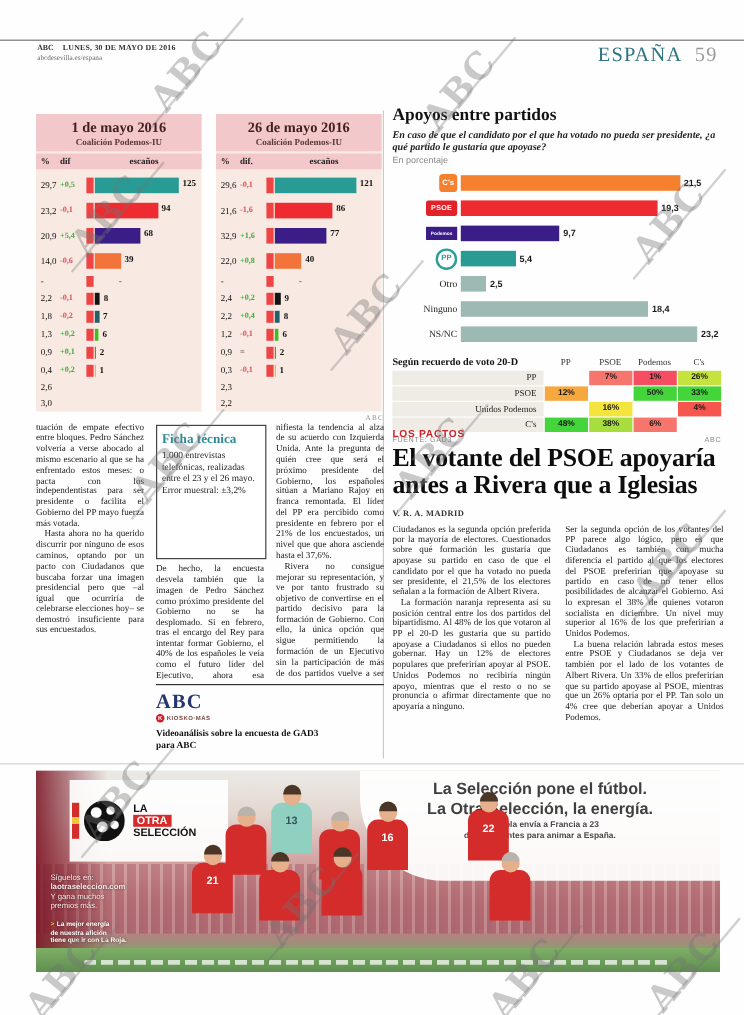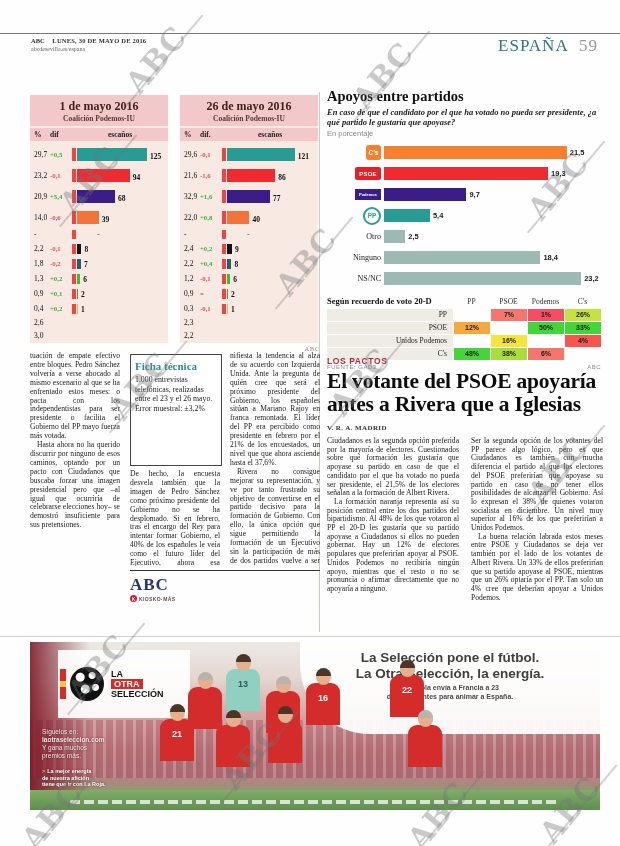--- a/index.html
+++ b/index.html
@@ -25,21 +25,21 @@
   .psub{font-size:7.5px;font-weight:bold;color:#5a3a36;}
   .phead{display:flex;background:#f3c8ca;margin-top:2px;font-size:7.5px;font-weight:bold;color:#222;
          padding:2px 0 2px 4px;}
   .phead .h-pct{width:16px;} .phead .h-dif{width:22px;} .phead .h-esc{flex:1;text-align:center;}
   .rows{padding:3px 2px 0 4px;}
   .prow{display:flex;align-items:center;}
   .prow.b{height:21px;} .prow.s{height:15px;} .prow.d{height:13px;} .prow.p{height:13px;}
   .pct{width:16px;font-size:7.5px;text-align:left;color:#111;}
   .dif{width:22px;font-size:6.8px;font-weight:bold;}
   .dif.pos{color:#3fae3a;} .dif.neg{color:#e05258;} .dif.eq{color:#666;}
-  .barzone{flex:1;display:flex;align-items:flex-end;border-left:4px solid #ef4444;padding-left:1px;}
+  .barzone{flex:1;display:flex;align-items:flex-start;border-left:6px solid #ef4444;padding-left:1px;}
   .pbar{display:inline-block;height:13px;}
   .prow.s .pbar{height:10px;}
   .seats{font-size:7.5px;font-weight:bold;margin-left:3px;color:#111;}
   .dashseat{font-size:8px;color:#555;margin-left:20px;}
   .tables-credit{position:absolute;left:30px;top:346px;width:290px;text-align:right;
                  font-size:6px;color:#888;letter-spacing:1px;}
 
   
   .v-div{position:absolute;left:319px;top:92px;width:1px;height:540px;background:#cfcabf;}
   .h-div-ad{position:absolute;left:0px;top:636px;width:620px;height:1px;background:#d6d2c8;}
@@ -489,39 +489,40 @@
     </div>
   <div class="mx-foot">
     <span>FUENTE: GAD3</span>
     <span>ABC</span>
   </div>
 </div>
 
 <div class="left-art">
   <div class="lcol lc1">
     <p>tuación de empate efectivo entre bloques. Pedro Sánchez volvería a verse abocado al mismo escenario al que se ha enfrentado estos meses: o pacta con los independentistas para ser presidente o facilita el Gobierno del PP mayo fuerza más votada.</p>
-    <p>Hasta ahora no ha querido discurrir por ninguno de esos caminos, optando por un pacto con Ciudadanos que buscaba forzar una imagen presidencial pero que –al igual que ocurriría de celebrarse elecciones hoy– se demostró insuficiente para sus pretensiones.</p>
+    <p>Hasta ahora no ha querido discurrir por ninguno de esos caminos, optando por un pacto con Ciudadanos que buscaba forzar una imagen presidencial pero que –al igual que ocurriría de celebrarse elecciones hoy– se demostró insuficiente para sus encuestados.</p>
   </div>
   <div class="ficha">
     <div class="ficha-title">Ficha técnica</div>
     <div class="ficha-body">1.000 entrevistas telefónicas, realizadas entre el 23 y el 26 mayo. Error muestral: ±3,2%</div>
   </div>
   <div class="lcol lc2">
     <p>De hecho, la encuesta desvela también que la imagen de Pedro Sánchez como próximo presidente del Gobierno no se ha desplomado. Si en febrero, tras el encargo del Rey para intentar formar Gobierno, el 40% de los españoles le veía como el futuro líder del Ejecutivo, ahora esa percepción solo la comparten el 13,4% de los españoles. Mientras, Pablo Iglesias ha subido en un mes del 1,6% al 4,5%, un nivel muy bajo pero que ma-</p>
   </div>
   <div class="lcol lc3">
     <p>nifiesta la tendencia al alza de su acuerdo con Izquierda Unida. Ante la pregunta de quién cree que será el próximo presidente del Gobierno, los españoles sitúan a Mariano Rajoy en franca remontada. El líder del PP era percibido como presidente en febrero por el 21% de los encuestados, un nivel que que ahora asciende hasta el 37,6%.</p>
     <p>Rivera no consigue mejorar su representación, y ve por tanto frustrado su objetivo de convertirse en el partido decisivo para la formación de Gobierno. Con ello, la única opción que sigue permitiendo la formación de un Ejecutivo sin la participación de más de dos partidos vuelve a ser la gran coalición entre PP y PSOE.</p>
   </div>
   <div class="videoblock">
     <div class="abc-logo">ABC</div>
     <div class="kiosko">
       <span class="kdot">K</span>
       <span class="ktext">KIOSKO·MÁS</span>
     </div>
+    <div class="videonote">Videoanálisis sobre la encuesta de GAD3 para ABC</div>
   </div>
 </div>
 
 <div class="main-art">
   <div class="kicker">LOS PACTOS</div>
   <div class="headline">El votante del PSOE apoyaría antes a Rivera que a Iglesias</div>
   <div class="byline">V. R. A. MADRID</div>
   <div class="macols">
     <div class="mcol mc1">
       <p>Ciudadanos es la segunda opción preferida por la mayoría de electores. Cuestionados sobre qué formación les gustaría que apoyase su partido en caso de que el candidato por el que ha votado no pueda ser presidente, el 21,5% de los electores señalan a la formación de Albert Rivera.</p>

